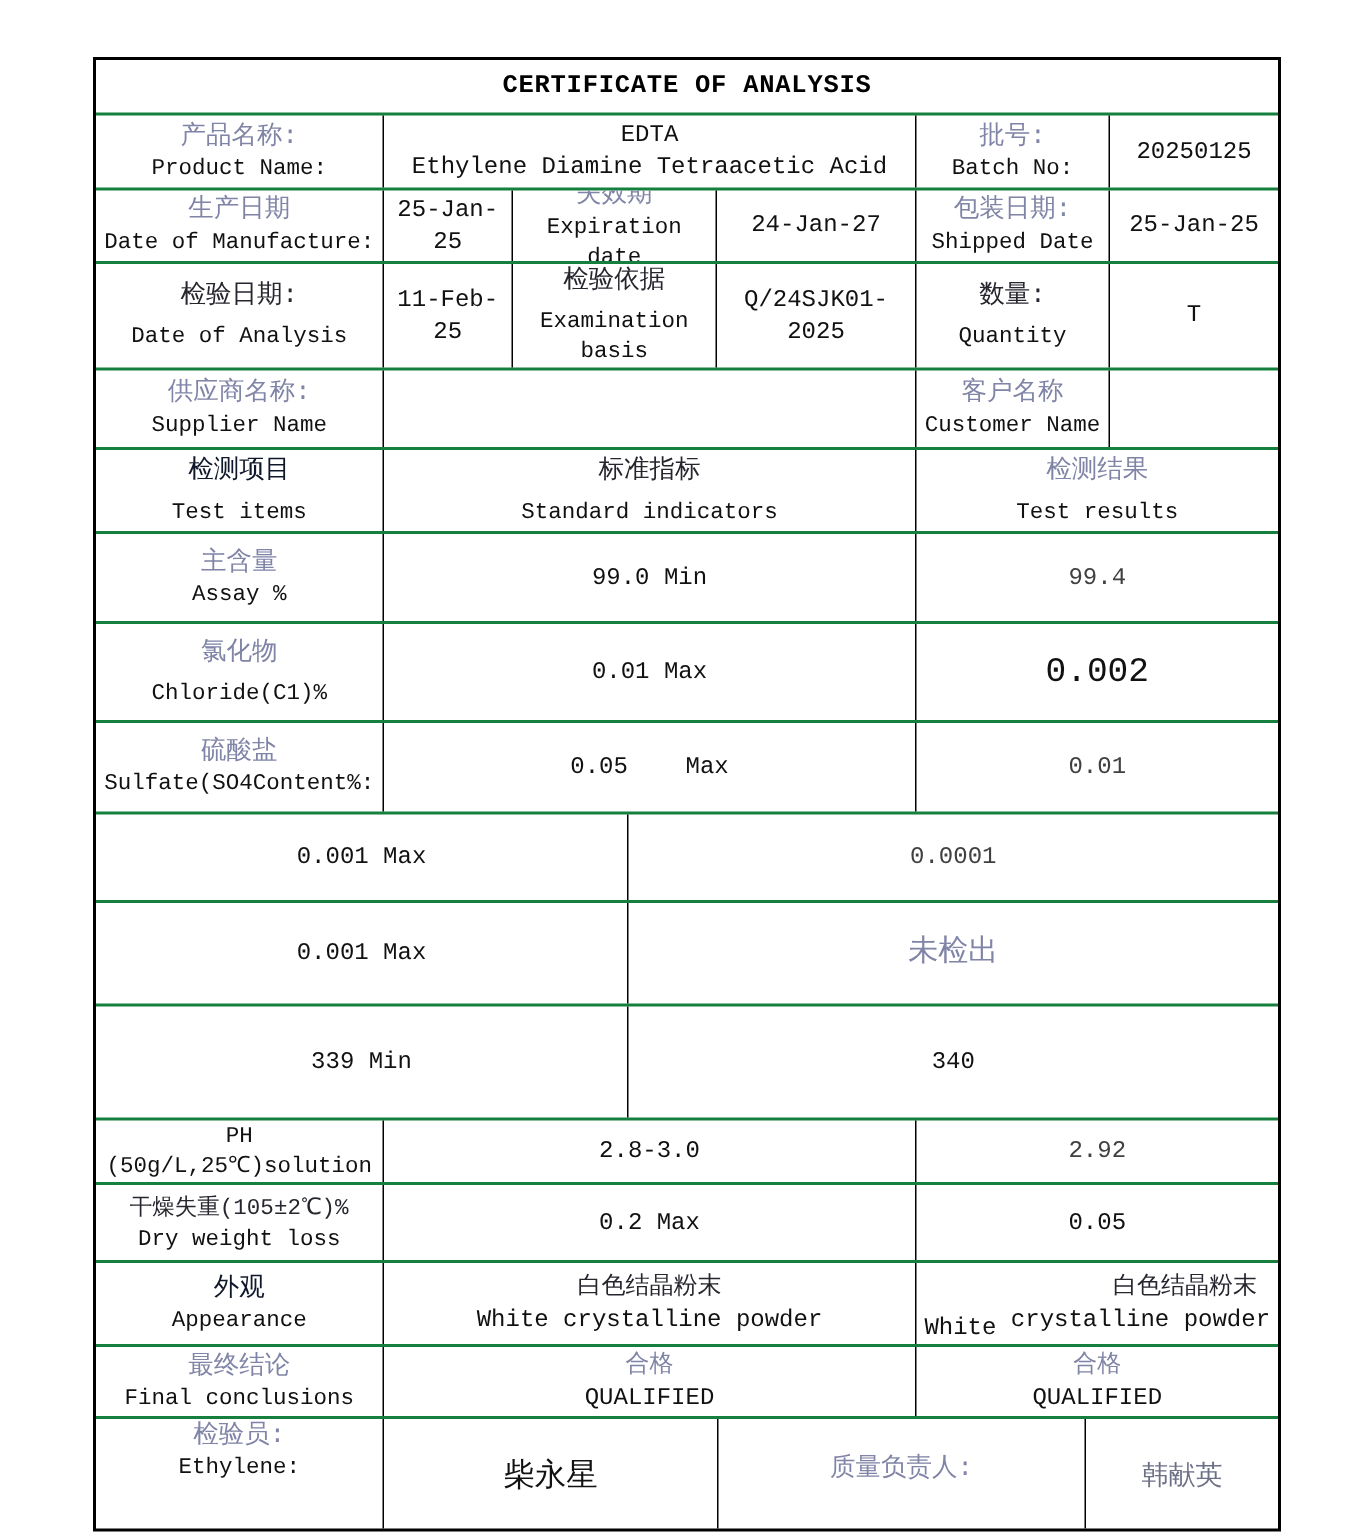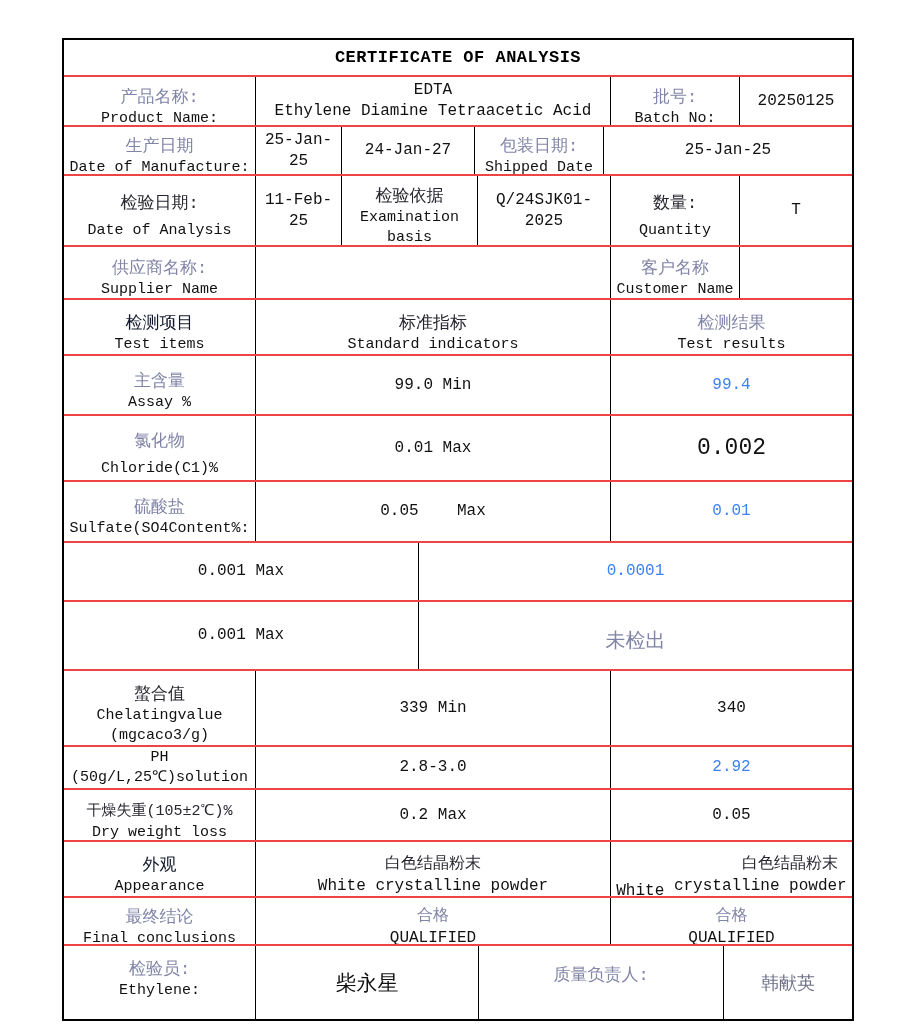--- a/index.html
+++ b/index.html
@@ -1,35 +1,35 @@
 <!DOCTYPE html>
 <html><head>
 <meta charset="utf-8">
 <style>
   html,body{margin:0;padding:0;background:#ffffff;}
   .page{position:relative;width:914px;height:1026px;background:#ffffff;overflow:hidden;
         font-family:"Liberation Mono","DejaVu Sans Mono",monospace;color:#111;}
   .doc{position:absolute;left:62px;top:38px;width:788px;border:2px solid #000;}
-  .row{display:flex;border-bottom:2px solid #ef4444;}
+  .row{display:flex;border-bottom:2px solid #15803d;}
   .row:last-child{border-bottom:none;}
   .c{box-sizing:border-box;border-right:1px solid #000;display:flex;flex-direction:column;
      align-items:center;justify-content:center;text-align:center;overflow:hidden;}
   .c:last-child{border-right:none;flex:1;}
   
   .wA{width:192px}.wB{width:86px}.wC{width:136px}.wD{width:133px}.wE{width:129px}.wF{width:112px}
   .wMid{width:355px}.wRes{width:241px}.wS1{width:223px}.wS2{width:245px}.wS3{width:128px}
   
   .title{font-weight:bold;font-size:17px;letter-spacing:.5px;color:#000;}
-  .cn{font-size:17px;line-height:23px;color:#8084a6;margin-top:12px;}
+  .cn{font-size:17px;line-height:23px;color:#8084a6;}
   .cn-dark{color:#26262e;}
   .cn-light{color:#0f172a;}
   .cn-sm{font-size:15px;}
   .en{font-size:15px;line-height:20px;color:#111;}
   .val{font-size:16px;line-height:21px;color:#111;white-space:pre-wrap;}
-  .val-muted{color:#3b82f6;}
+  .val-muted{color:#404040;}
   .big-name{font-size:21px;color:#111;}
   .mid-name{font-size:18px;color:#6e7088;}
   .gap{height:6px;}
   .shift-right{align-self:flex-end;margin-right:14px;}
   .baseline-drop{position:relative;top:5px;}
 </style>
 </head>
 <body>
 
 <div class="page">
@@ -60,20 +60,24 @@
     </div>
 
     <div class="row" style="height:47px">
       <div class="c wA">
         <span class="cn">生产日期</span>
         <span class="en">Date of Manufacture:</span>
       </div>
       <div class="c wB">
         <span class="val">25-Jan-25</span>
       </div>
+      <div class="c wC">
+        <span class="cn">失效期</span>
+        <span class="en">Expiration date</span>
+      </div>
       <div class="c wD">
         <span class="val">24-Jan-27</span>
       </div>
       <div class="c wE">
         <span class="cn">包装日期:</span>
         <span class="en">Shipped Date</span>
       </div>
       <div class="c wF">
         <span class="val">25-Jan-25</span>
       </div>
@@ -193,25 +197,20 @@
     <div class="row" style="height:67px">
       <div class="c wMid">
         <span class="val">0.001 Max</span>
       </div>
       <div class="c wRes">
         <span class="cn" style="font-size:20px">未检出</span>
       </div>
     </div>
 
     <div class="row" style="height:74px">
-      <div class="c wA">
-        <span class="cn cn-dark">螯合值</span>
-        <span class="en">Chelatingvalue</span>
-        <span class="en">(mgcaco3/g)</span>
-      </div>
       <div class="c wMid">
         <span class="val">339 Min</span>
       </div>
       <div class="c wRes">
         <span class="val">340</span>
       </div>
     </div>
 
     <div class="row" style="height:41px">
       <div class="c wA">
@@ -270,21 +269,21 @@
     </div>
 
     <div class="row" style="height:73px">
       <div class="c wA" style="justify-content:flex-start;padding-top:0">
         <span class="cn">检验员:</span>
         <span class="en">Ethylene:</span>
       </div>
       <div class="c wS1">
         <span class="big-name">柴永星</span>
       </div>
-      <div class="c wS2" style="justify-content:flex-start;padding-top:6px">
+      <div class="c wS2" style="justify-content:flex-start;padding-top:22px">
         <span class="cn">质量负责人:</span>
       </div>
       <div class="c wS3">
         <span class="mid-name">韩献英</span>
       </div>
     </div>
 
   </div>
 </div>
 

